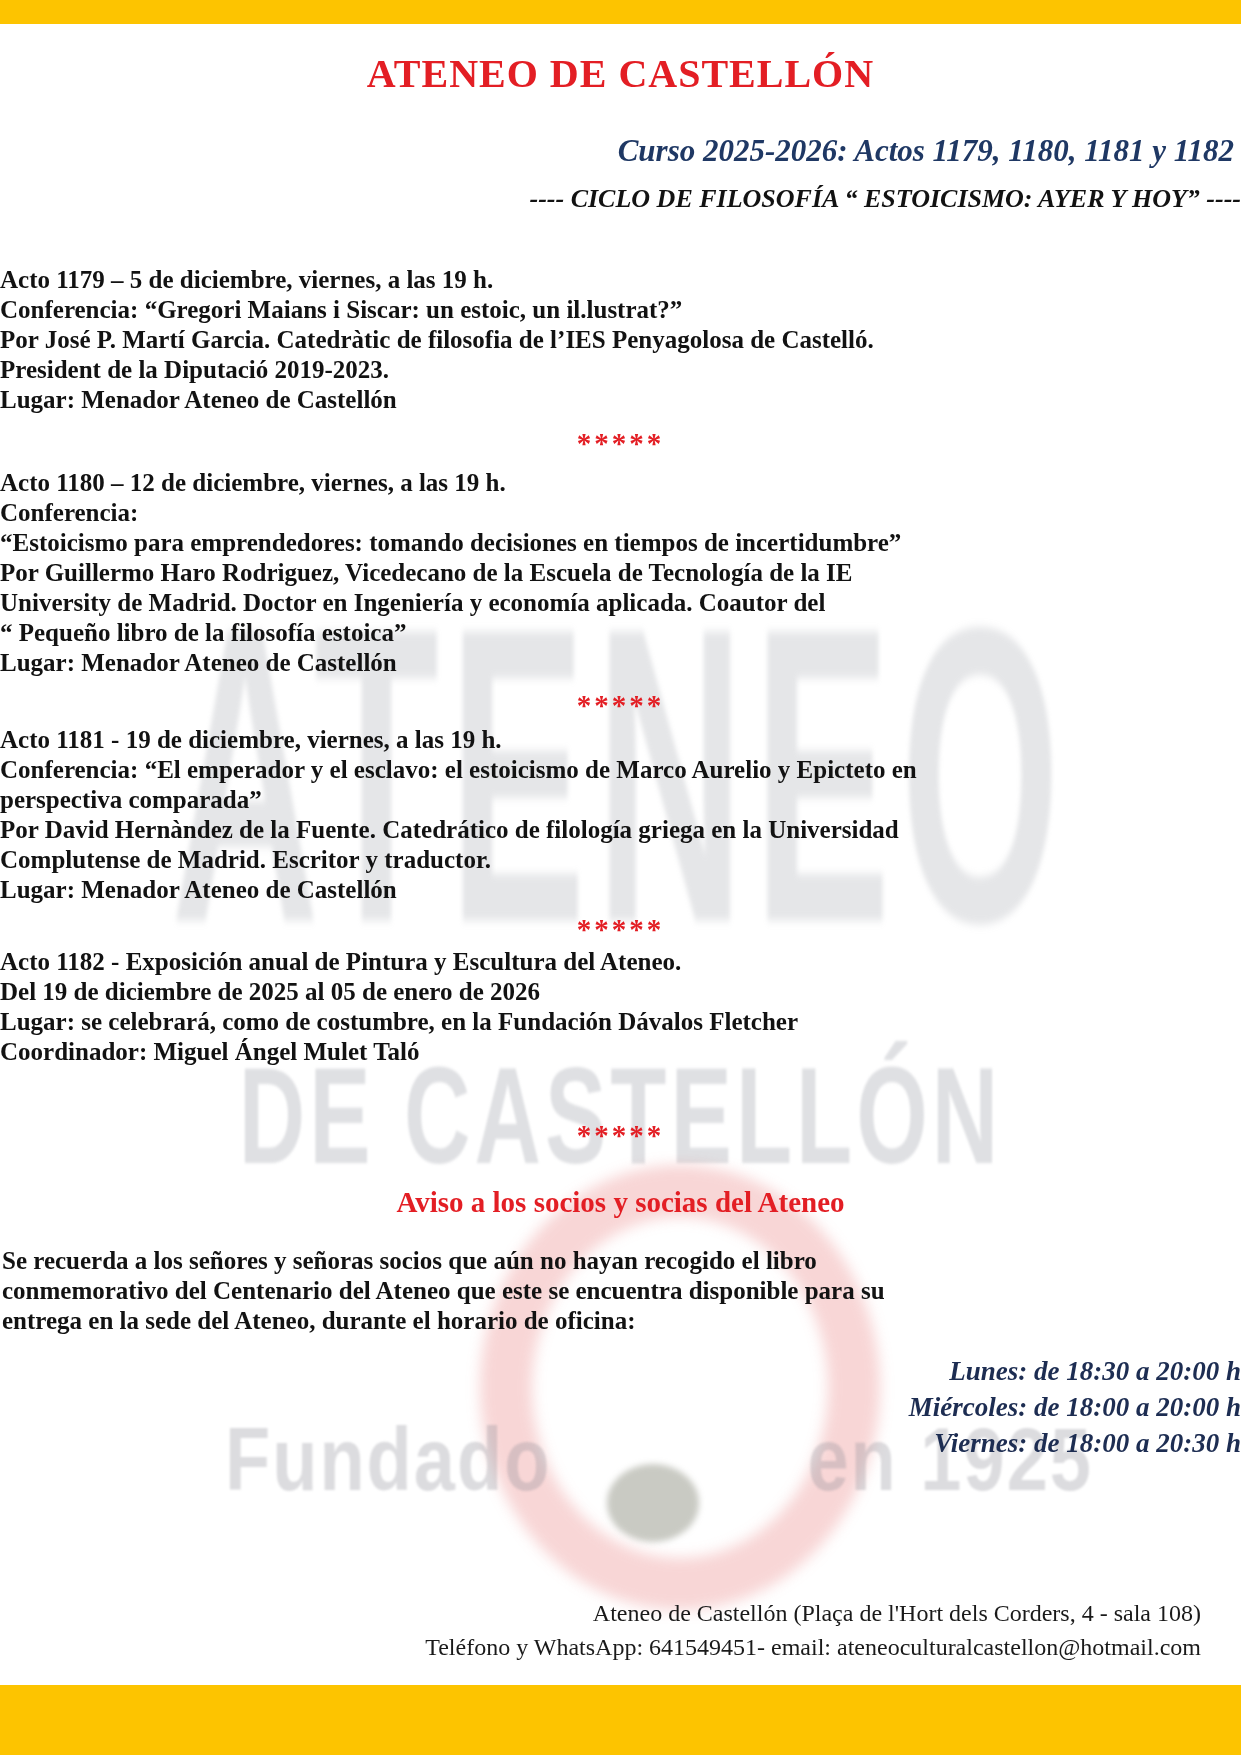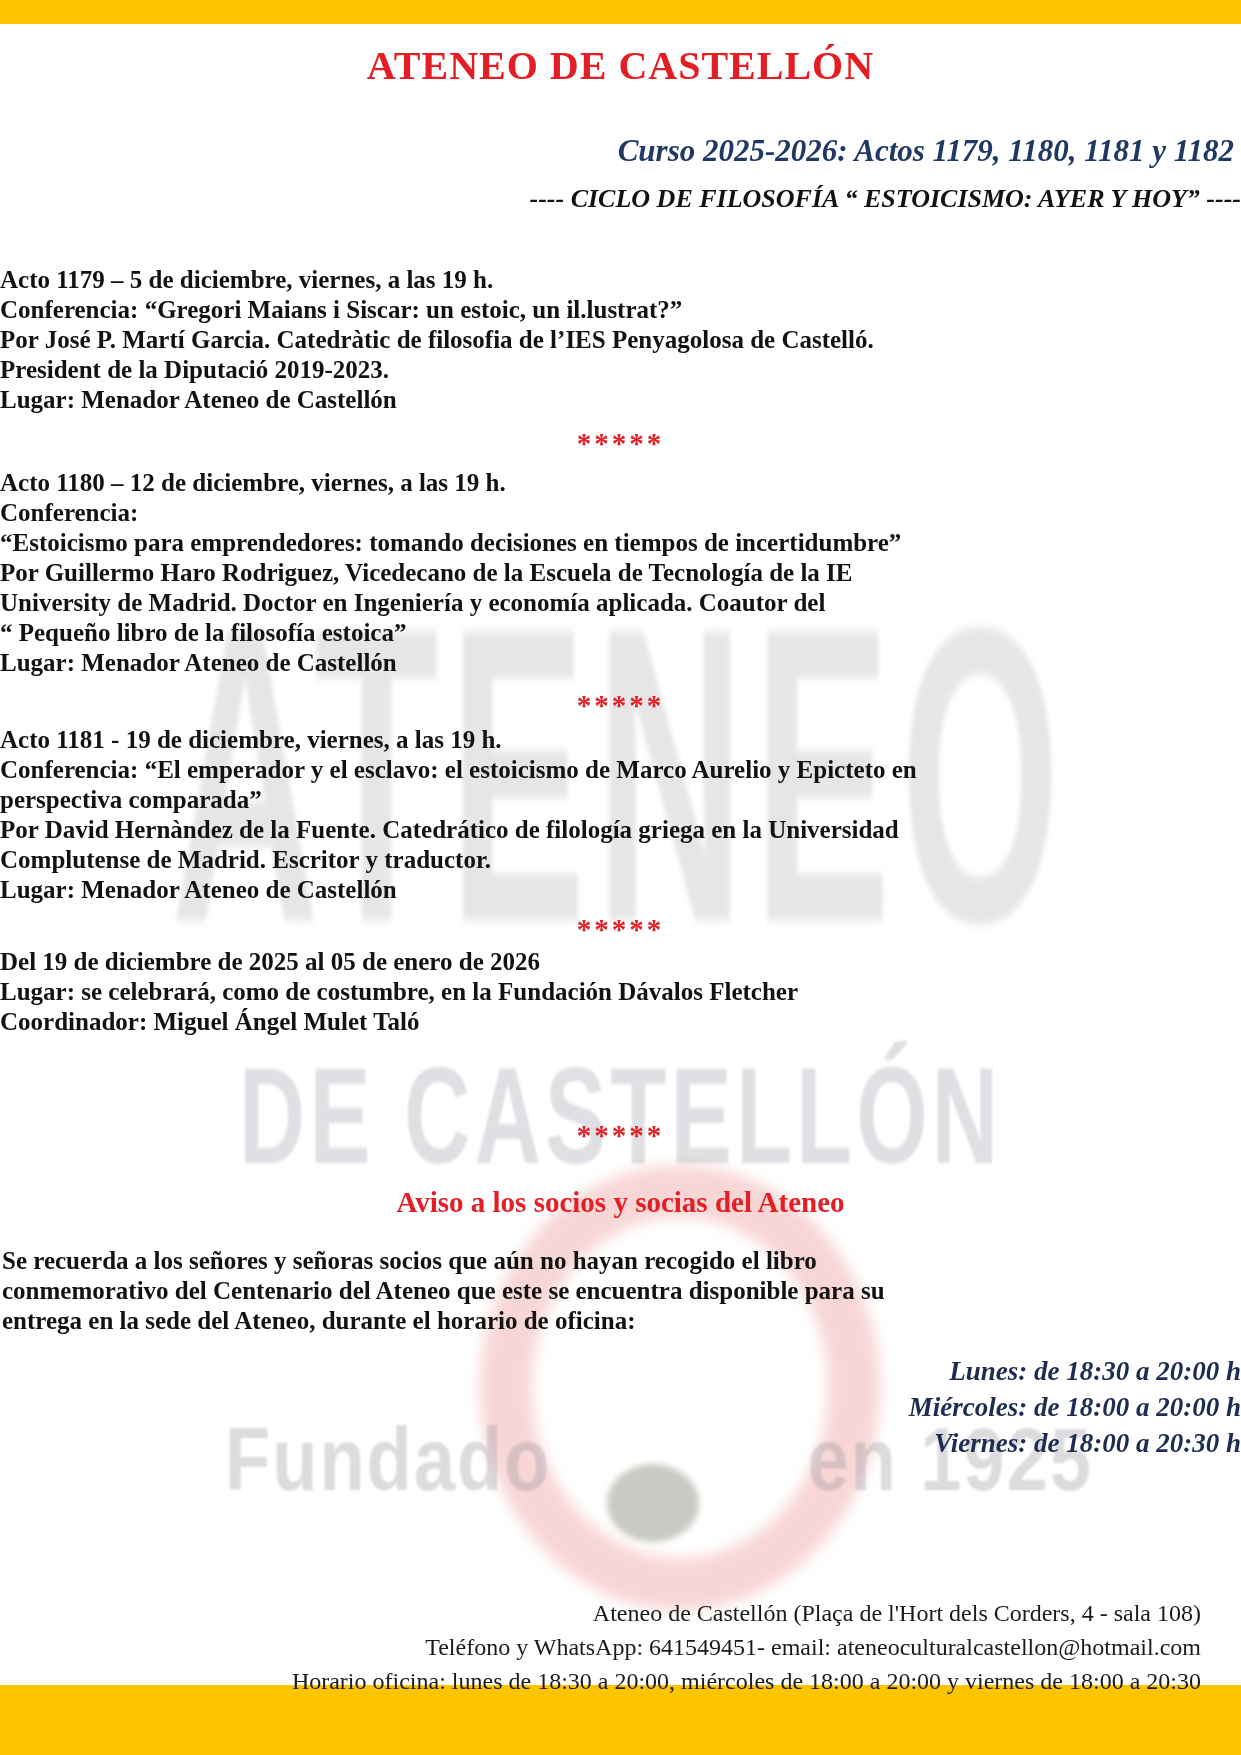--- a/index.html
+++ b/index.html
@@ -56,21 +56,21 @@
     color:rgba(138,140,150,0.30);
     transform:scaleY(1.2);
     filter:blur(1px);
   }
   .wm-left  { left:225px; }
   .wm-right { right:148px; }
 
   
   .content { position:absolute; inset:0; z-index:1; }
   .title {
-    position:absolute; top:42px; left:0; right:0; margin:0;
+    position:absolute; top:42px; left:0; right:0; margin:8px;
     text-align:center; font-size:40px; font-weight:bold;
     color:var(--accent-red,#e31e24); letter-spacing:1px;
   }
   .curso {
     position:absolute; top:126px; left:11px; right:0; margin:7px;
     text-align:right; font-size:31px; font-weight:bold; font-style:italic;
     color:var(--navy,#1f3864);
   }
   .ciclo {
     position:absolute; top:184px; left:0; right:0; margin:0;
@@ -163,20 +163,21 @@
       <p>Conferencia: “El emperador y el esclavo: el estoicismo de Marco Aurelio y Epicteto en</p>
       <p>perspectiva comparada”</p>
       <p>Por David Hernàndez de la Fuente. Catedrático de filología griega en la Universidad</p>
       <p>Complutense de Madrid. Escritor y traductor.</p>
       <p>Lugar: Menador Ateneo de Castellón</p>
     </section>
 
     <div class="sep sep-3">*****</div>
 
     <section class="act act-4">
+      <p>Acto 1182 - Exposición anual de Pintura y Escultura del Ateneo.</p>
       <p>Del 19 de diciembre de 2025 al 05 de enero de 2026</p>
       <p>Lugar: se celebrará, como de costumbre, en la Fundación Dávalos Fletcher</p>
       <p>Coordinador: Miguel Ángel Mulet Taló</p>
     </section>
 
     <div class="sep sep-4">*****</div>
 
     <h3 class="aviso">Aviso a los socios y socias del Ateneo</h3>
 
     <section class="para">
@@ -187,20 +188,19 @@
 
     <section class="schedule">
       <p>Lunes: de 18:30 a 20:00 h</p>
       <p>Miércoles: de 18:00 a 20:00 h</p>
       <p>Viernes: de 18:00 a 20:30 h</p>
     </section>
 
     <footer class="footer">
       <p>Ateneo de Castellón (Plaça de l'Hort dels Corders, 4 - sala 108)</p>
       <p>Teléfono y WhatsApp: 641549451- email: ateneoculturalcastellon@hotmail.com</p>
-      <p>Horario oficina: lunes de 18:30 a 20:00, miércoles de 18:00 a 20:00 y viernes de 18:00 a 20:30</p>
     </footer>
 
   </div>
 
   <div class="band bottom"></div>
 
 </div>
 
 </body></html>

